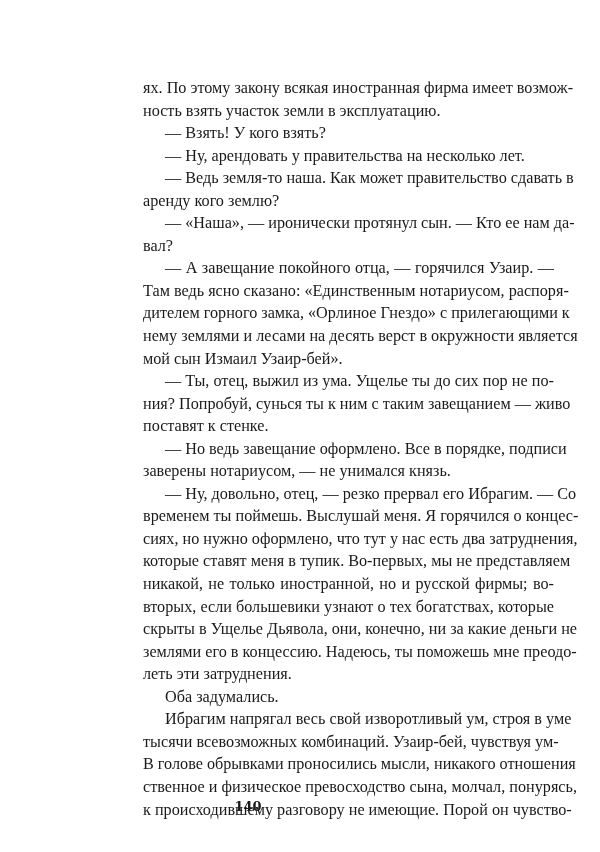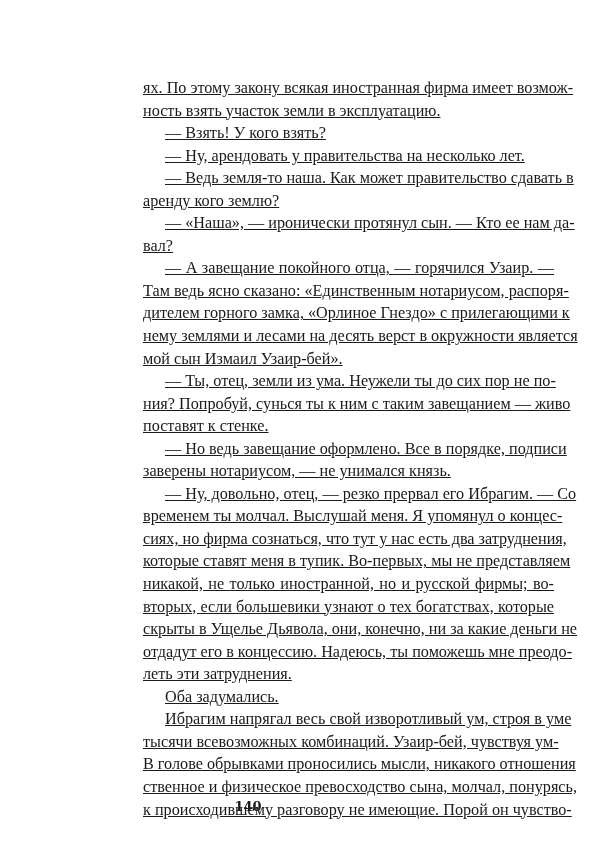--- a/index.html
+++ b/index.html
@@ -13,21 +13,20 @@
       font-size: 16.2px;
       line-height: 22.55px;
       color: #1a1a1a;
     }
     .line {
       display: block;
       height: 22.55px;
       white-space: nowrap;
       text-align: justify;
       text-align-last: justify;
-      text-decoration: underline;
     }
     .line.last { text-align-last: left; }
     .line.indent { padding-left: 22px; }
     .page-number {
       position: absolute;
       left: 0; width: 496px;
       top: 768px;
       text-align: center;
       font-family: "DejaVu Serif", "Liberation Serif", serif;
       font-weight: bold;
@@ -46,33 +45,33 @@
     <span class="line indent last">— Ну, арендовать у правительства на несколько лет.</span>
     <span class="line indent">— Ведь земля-то наша. Как может правительство сдавать в</span>
     <span class="line last">аренду кого землю?</span>
     <span class="line indent">— «Наша», — иронически протянул сын. — Кто ее нам да-</span>
     <span class="line last">вал?</span>
     <span class="line indent">— А завещание покойного отца, — горячился Узаир. —</span>
     <span class="line">Там ведь ясно сказано: «Единственным нотариусом, распоря-</span>
     <span class="line">дителем горного замка, «Орлиное Гнездо» с прилегающими к</span>
     <span class="line">нему землями и лесами на десять верст в окружности является</span>
     <span class="line last">мой сын Измаил Узаир-бей».</span>
-    <span class="line indent">— Ты, отец, земли из ума. Неужели ты до сих пор не по-</span>
+    <span class="line indent">— Ты, отец, выжил из ума. Ущелье ты до сих пор не по-</span>
     <span class="line">ния? Попробуй, сунься ты к ним с таким завещанием — живо</span>
     <span class="line last">поставят к стенке.</span>
     <span class="line indent">— Но ведь завещание оформлено. Все в порядке, подписи</span>
     <span class="line last">заверены нотариусом, — не унимался князь.</span>
     <span class="line indent">— Ну, довольно, отец, — резко прервал его Ибрагим. — Со</span>
-    <span class="line">временем ты молчал. Выслушай меня. Я упомянул о концес-</span>
-    <span class="line">сиях, но фирма сознаться, что тут у нас есть два затруднения,</span>
+    <span class="line">временем ты поймешь. Выслушай меня. Я горячился о концес-</span>
+    <span class="line">сиях, но нужно оформлено, что тут у нас есть два затруднения,</span>
     <span class="line">которые ставят меня в тупик. Во-первых, мы не представляем</span>
     <span class="line">никакой, не только иностранной, но и русской фирмы; во-</span>
     <span class="line">вторых, если большевики узнают о тех богатствах, которые</span>
     <span class="line">скрыты в Ущелье Дьявола, они, конечно, ни за какие деньги не</span>
-    <span class="line">отдадут его в концессию. Надеюсь, ты поможешь мне преодо-</span>
+    <span class="line">землями его в концессию. Надеюсь, ты поможешь мне преодо-</span>
     <span class="line last">леть эти затруднения.</span>
     <span class="line indent last">Оба задумались.</span>
     <span class="line indent">Ибрагим напрягал весь свой изворотливый ум, строя в уме</span>
     <span class="line">тысячи всевозможных комбинаций. Узаир-бей, чувствуя ум-</span>
     <span class="line">В голове обрывками проносились мысли, никакого отношения</span>
     <span class="line">ственное и физическое превосходство сына, молчал, понурясь,</span>
     <span class="line">к происходившему разговору не имеющие. Порой он чувство-</span>
   </div>
 
 <div class="page-number">140</div>

